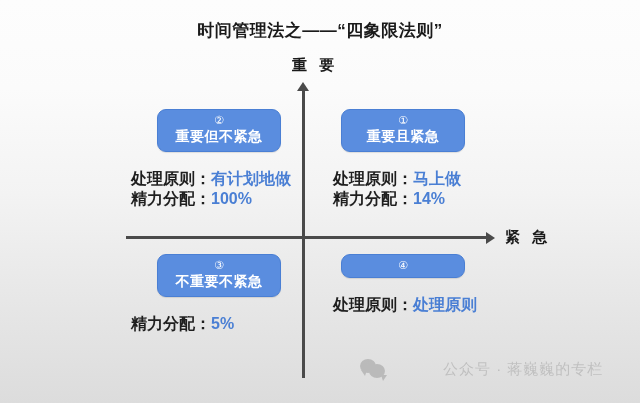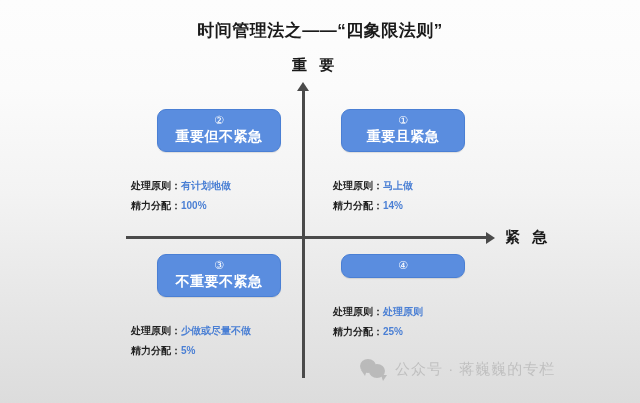--- a/index.html
+++ b/index.html
@@ -104,22 +104,22 @@
   }
   .qlabel {
     font-size: 14px;
     font-weight: bold;
     line-height: 19px;
     letter-spacing: 0.5px;
     color: #ffffff;
   }
 
   .qdetail {
-    margin-top: 24px;
-    font-size: 10px;
+    margin-top: 17px;
+    font-size: 16px;
     line-height: 20px;
     white-space: nowrap;
   }
   .q2 .qdetail, .q3 .qdetail { margin-left: -26px; }
   .q1 .qdetail, .q4 .qdetail { margin-left: -8px; }
   .dkey {
     color: #1f1f1f;
     font-weight: bold;
   }
   .dval {
@@ -128,20 +128,21 @@
   }
 
   
   .watermark {
     position: absolute;
     left: 360px;
     top: 358px;
     display: flex;
     align-items: center;
     opacity: 0.45;
+    gap: 48px;
   }
   .wechat-icon {
     width: 26px;
     height: 22px;
     position: relative;
     margin-right: 9px;
   }
   .wechat-icon .b1, .wechat-icon .b2 {
     position: absolute;
     background: #8e8e8e;
@@ -215,38 +216,32 @@
     </div>
   </div>
 
   <div class="quad q3">
     <div class="qbox">
       <div class="qnum">③</div>
       <div class="qlabel">不重要不紧急</div>
     </div>
     <div class="qdetail">
       <div>
-        <span class="dkey">处理原则：</span><span class="dval">少做或尽量不做</span>
-      </div>
-      <div>
         <span class="dkey">精力分配：</span><span class="dval">5%</span>
       </div>
     </div>
   </div>
 
   <div class="quad q4">
     <div class="qbox">
       <div class="qnum">④</div>
     </div>
     <div class="qdetail">
       <div>
         <span class="dkey">处理原则：</span><span class="dval">处理原则</span>
-      </div>
-      <div>
-        <span class="dkey">精力分配：</span><span class="dval">25%</span>
       </div>
     </div>
   </div>
 
   <div class="watermark">
     <span class="wechat-icon">
       <span class="b1"></span>
       <span class="t1"></span>
       <span class="b2"></span>
       <span class="t2"></span>

